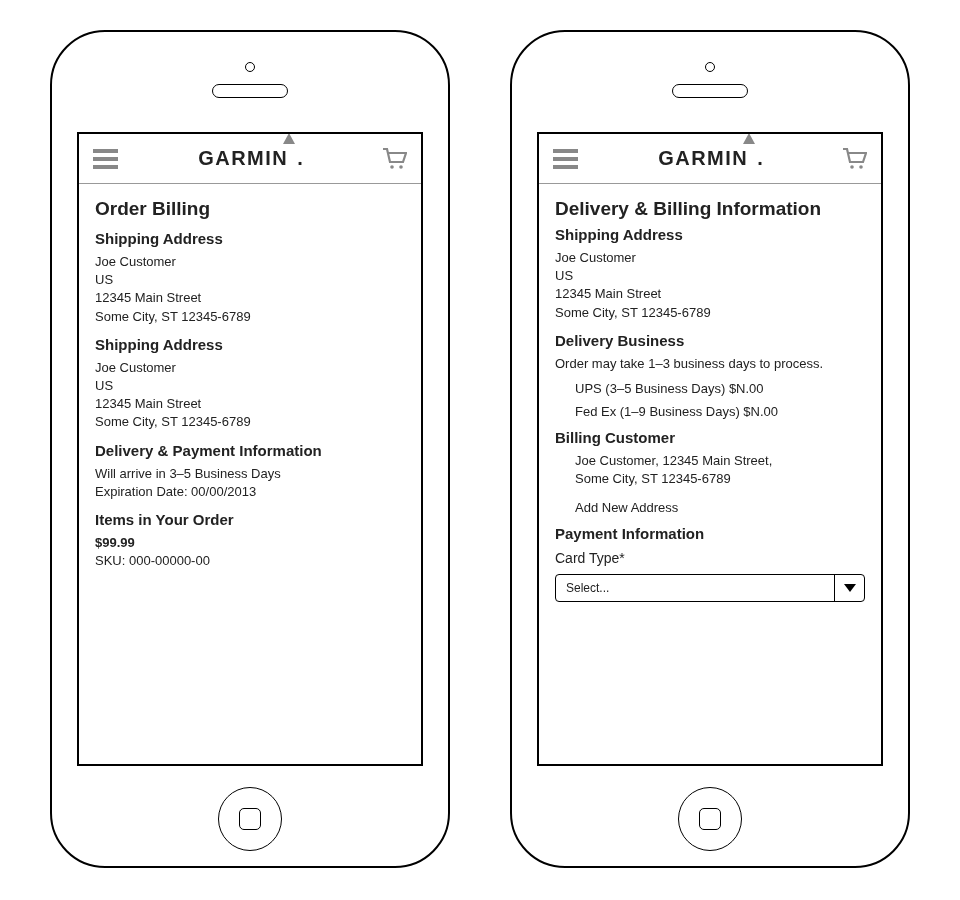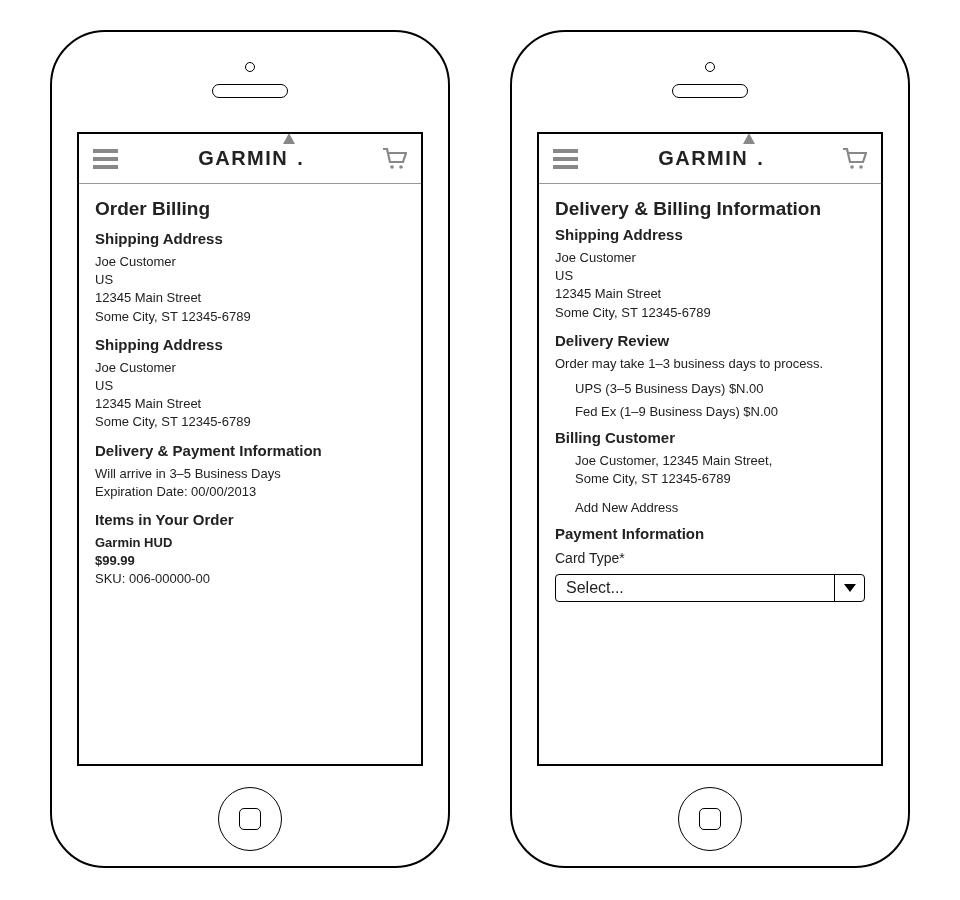--- a/index.html
+++ b/index.html
@@ -171,21 +171,21 @@
       font-weight: 400;
       margin-top: 8px;
     }
     .select-box {
       margin-top: 8px;
       border: 1px solid #000;
       border-radius: 4px;
       height: 28px;
       display: flex;
       align-items: stretch;
-      font-size: 16px;
+      font-size: 12px;
       width: 100%;
     }
     .select-value {
       flex: 1;
       display: flex;
       align-items: center;
       padding: 0 10px;
     }
     .select-chevron {
       width: 30px;
@@ -251,23 +251,22 @@
       </div>
 
       <h2 class="section-title">Delivery &amp; Payment Information</h2>
       <div class="text-block">
         <div>Will arrive in 3–5 Business Days</div>
         <div>Expiration Date: 00/00/2013</div>
       </div>
 
       <h2 class="section-title">Items in Your Order</h2>
       <div class="text-block">
-        <div class="item-name">Garmin HUD</div>
         <div class="item-price">$99.99</div>
-        <div class="item-sku">SKU: 006-00000-00</div>
+        <div class="item-sku">SKU: 000-00000-00</div>
       </div>
     </div>
   </div>
   <div class="phone-bottom">
     <div class="home-button">
       <div class="home-square"></div>
     </div>
   </div>
 </div>
 
@@ -300,21 +299,21 @@
       <h1 class="page-title">Delivery &amp; Billing Information</h1>
 
       <h2 class="section-title" style="margin-top:4px">Shipping Address</h2>
       <div class="text-block">
         <div>Joe Customer</div>
         <div>US</div>
         <div>12345 Main Street</div>
         <div>Some City, ST 12345-6789</div>
       </div>
 
-      <h2 class="section-title">Delivery Review</h2>
+      <h2 class="section-title">Delivery Business</h2>
       <div class="text-block">Order may take 1–3 business days to process.</div>
       <div class="option-line">UPS (3–5 Business Days) $N.00</div>
       <div class="option-line">Fed Ex (1–9 Business Days) $N.00</div>
 
       <h2 class="section-title">Billing Customer</h2>
       <div class="text-block indent">
         <div>Joe Customer, 12345 Main Street,</div>
         <div>Some City, ST 12345-6789</div>
       </div>
       <div class="option-line" style="margin-top:12px">Add New Address</div>

